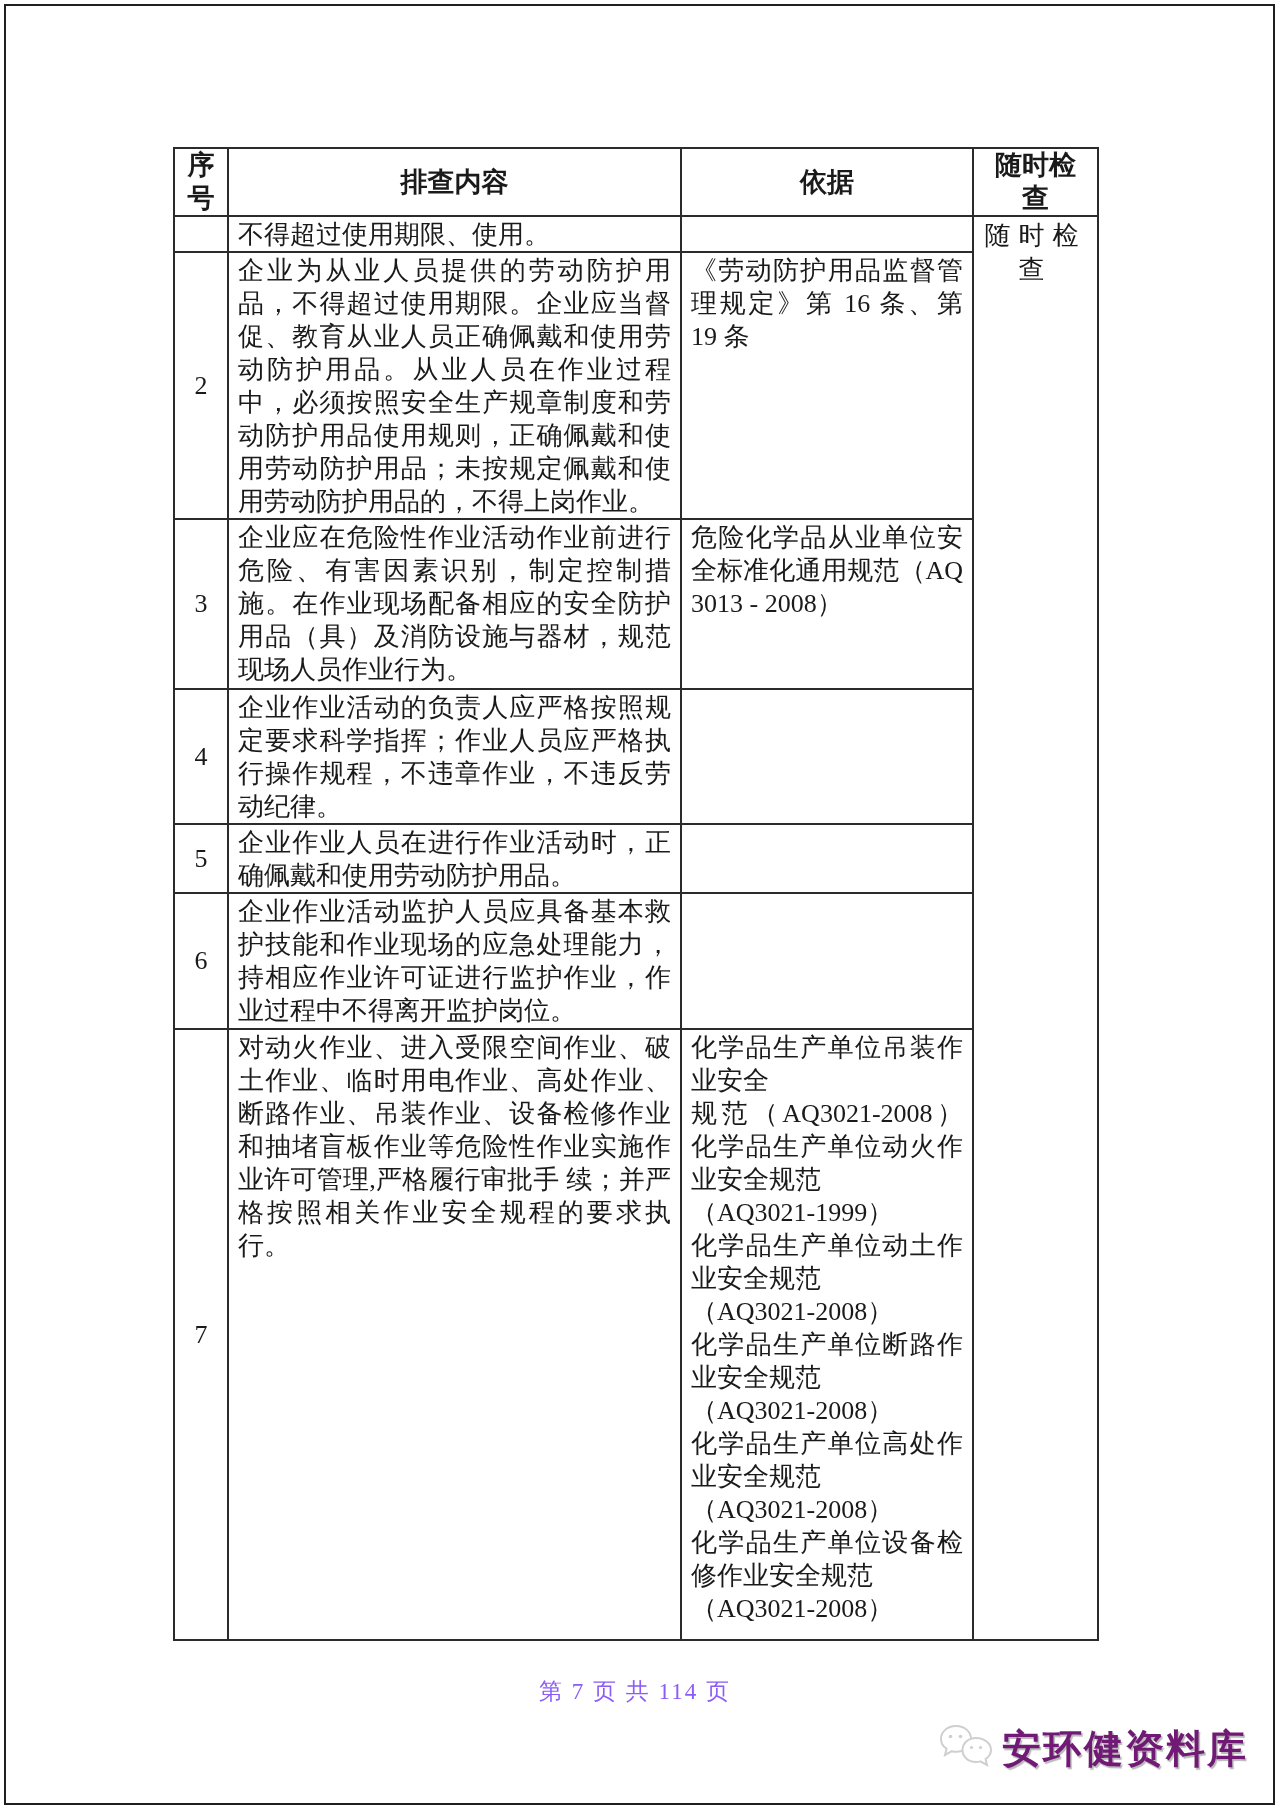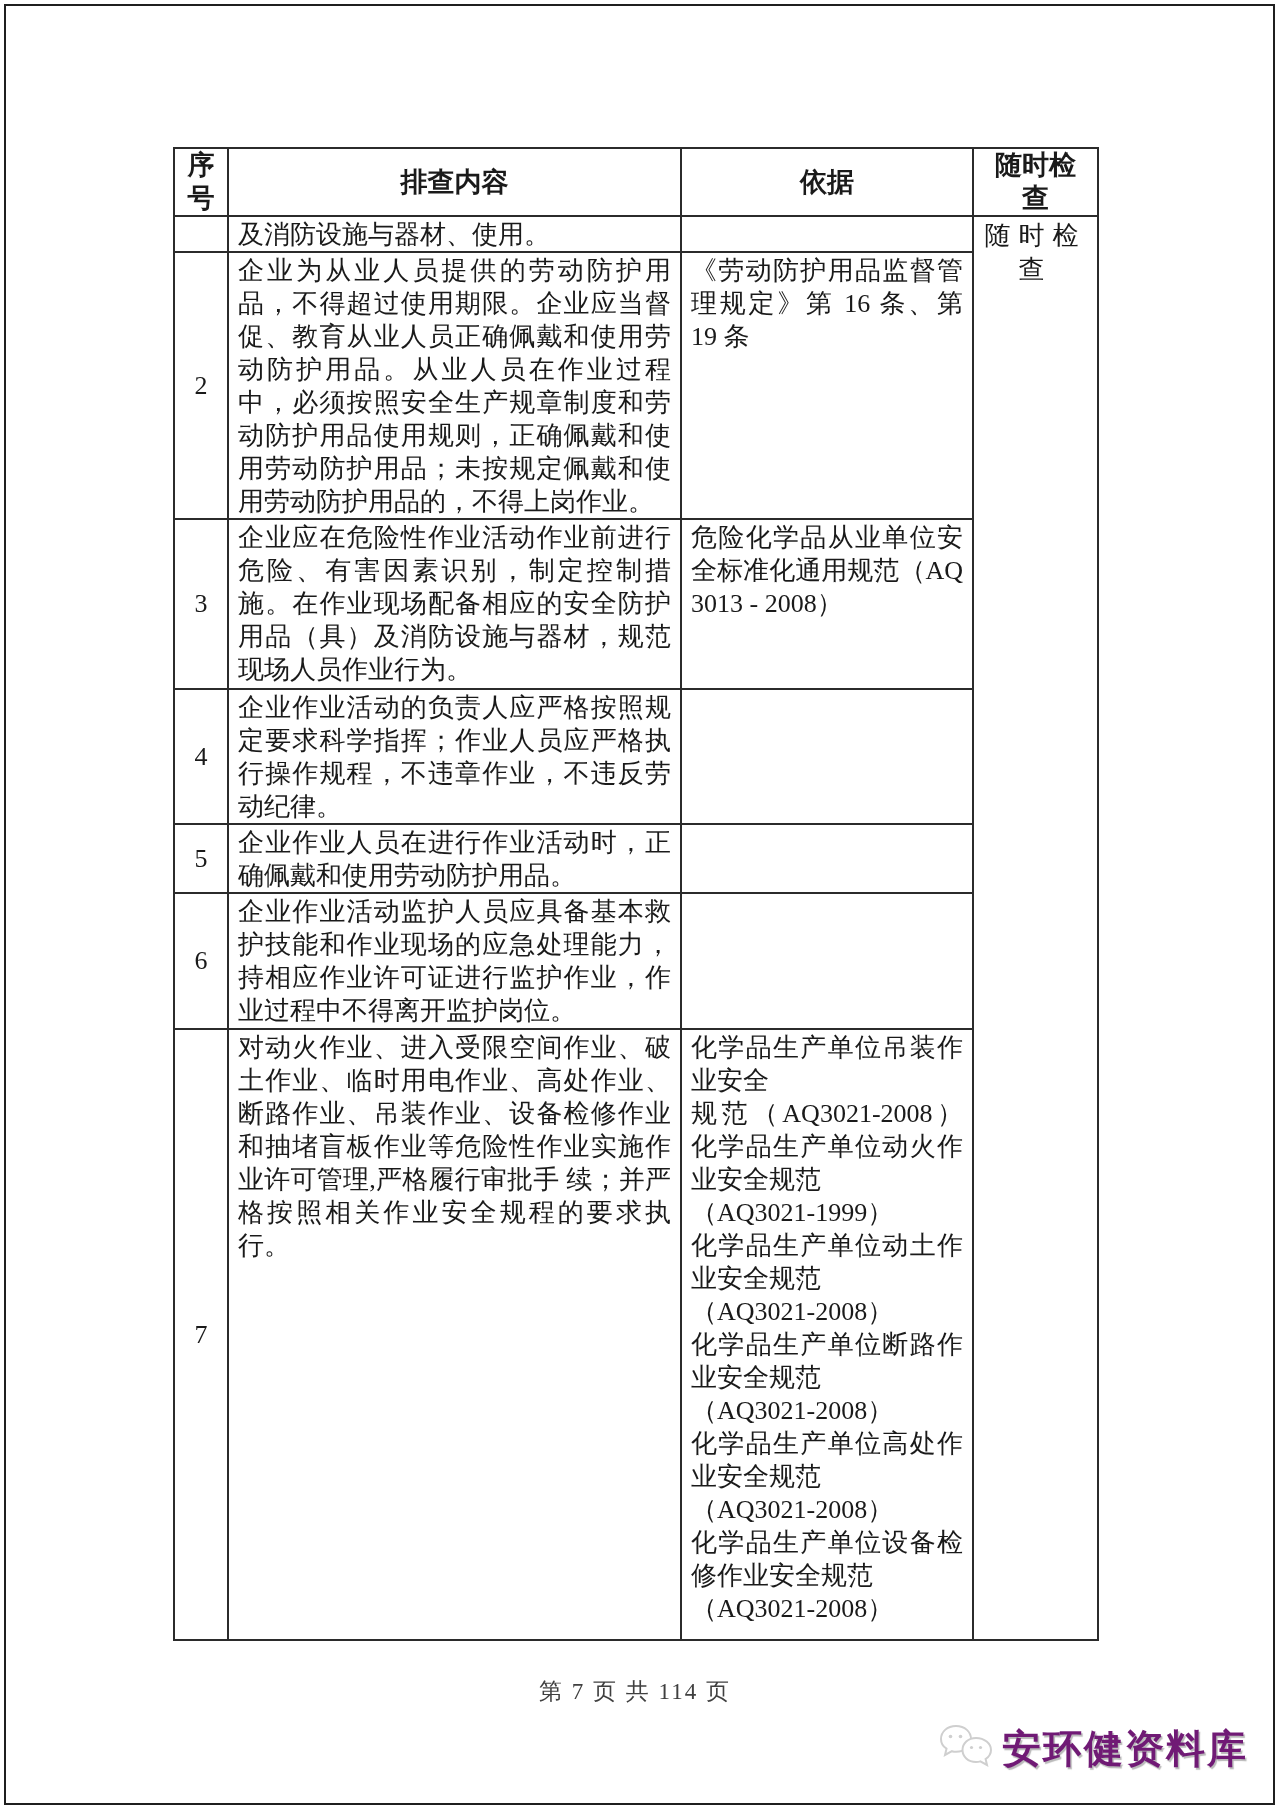--- a/index.html
+++ b/index.html
@@ -26,21 +26,21 @@
   tr.r-header { height:68px; }
   tr.r-0 { height:35px; }
   tr.r-2 { height:266px; }
   tr.r-3 { height:170px; }
   tr.r-4 { height:134px; }
   tr.r-5 { height:66px; }
   tr.r-6 { height:136px; }
   tr.r-7 { height:611px; }
 
   .page-footer { position:absolute; left:173px; width:924px; top:1676px;
-                 text-align:center; font-size:23px; letter-spacing:2px; color:#404040; }
+                 text-align:center; font-size:23px; letter-spacing:2px; color:#8b5cf6; }
 
   .brand { position:absolute; right:32px; top:1722px; display:flex; align-items:center; gap:6px; }
   .brand-text { font-size:39px; font-weight:bold; color:#701a75;
                 text-shadow:1.5px 1.5px 1px #b9b9b9, -1px -1px 0 #ffffff;
                 letter-spacing:2px; white-space:nowrap; }
 </style>
 </head>
 <body>
 
 <div class="page-frame"></div>
@@ -56,21 +56,21 @@
       <tr class="r-header">
     <th>序号</th>
     <th>排查内容</th>
     <th>依据</th>
     <th>
       <div class="hdr-freq-inner">随时检查</div>
     </th>
   </tr>
   <tr class="r-0">
     <td class="cell-no"></td>
-    <td class="cell-content">及消防设施与器材、使用。</td>
+    <td class="cell-content">不得超过使用期限、使用。</td>
     <td class="cell-basis"></td>
     <td class="cell-freq" rowspan="7">
       <span class="freq-text">随时检查</span>
     </td>
   </tr>
   <tr class="r-2">
     <td class="cell-no">2</td>
     <td class="cell-content">企业为从业人员提供的劳动防护用品，不得超过使用期限。企业应当督促、教育从业人员正确佩戴和使用劳动防护用品。从业人员在作业过程中，必须按照安全生产规章制度和劳动防护用品使用规则，正确佩戴和使用劳动防护用品；未按规定佩戴和使用劳动防护用品的，不得上岗作业。</td>
     <td class="cell-basis">《劳动防护用品监督管理规定》第 16 条、第 19 条</td>
   </tr>

